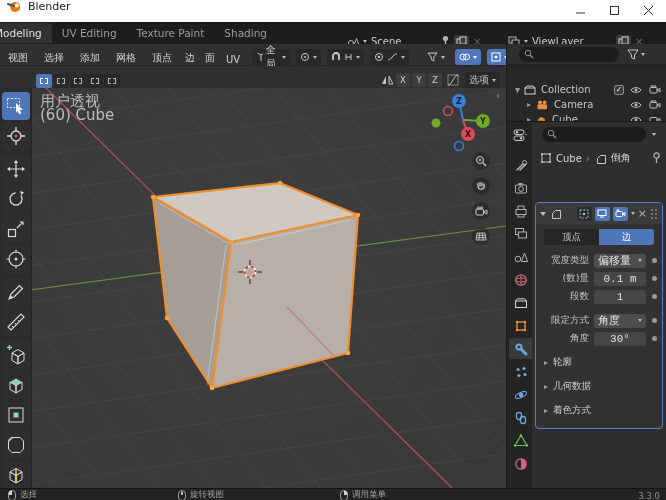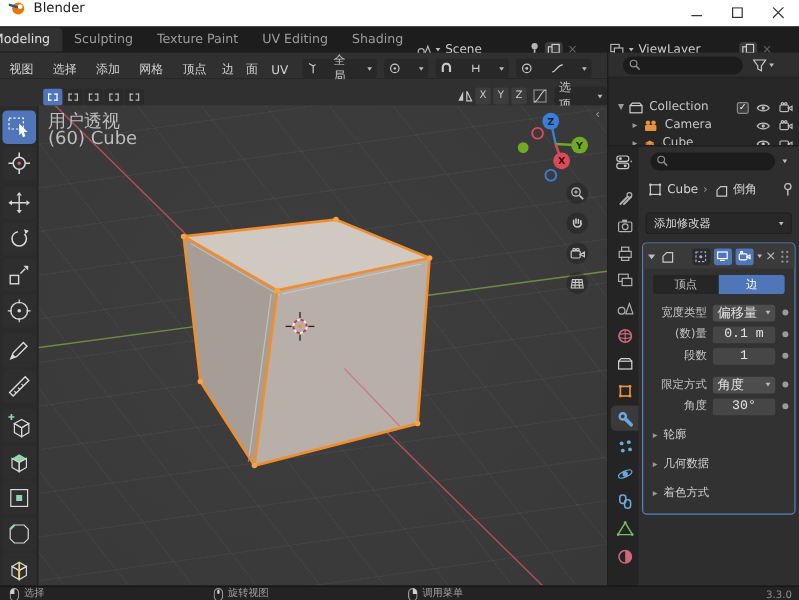--- a/index.html
+++ b/index.html
@@ -24,21 +24,21 @@
   .iconbtn{display:inline-flex;align-items:center;justify-content:center;}
   .copychip{background:#3a3a3a;border-radius:3px;padding:1px 2px;}
   
   .chev{width:0;height:0;border-left:3px solid transparent;border-right:3px solid transparent;border-top:4px solid #bbb;display:inline-block;}
   .chev.sm{border-left-width:2.5px;border-right-width:2.5px;border-top-width:3.5px;}
   
   .vhead{position:absolute;left:0;width:506px;height:22px;background:#303030;display:flex;align-items:flex-end;}
   .vhead1{top:44px;border-bottom:1px solid #262626;}
   .vhead2{top:66px;}
   .menu{padding:0 8px;color:#d2d2d2;font-size:10px;white-space:nowrap;}
-  .hgroup{display:flex;align-items:center;gap:15px;background:#282828;border-radius:3px;height:16px;padding:0 4px;margin-left:6px;}
+  .hgroup{display:flex;align-items:center;gap:3px;background:#282828;border-radius:3px;height:16px;padding:0 4px;margin-left:6px;}
   .hgroup.blue{background:#4f76b8;}
   .selmode{width:16px;height:14px;border-radius:2px;margin-right:1px;display:flex;align-items:center;justify-content:center;background:#2a2a2a;}
   .selmode.active{background:#4f76b8;}
   .selmode i{display:block;width:8px;height:6px;border:1px dashed #b5b5b5;}
   .selmode.active i{border-color:#fff;}
   .axisbtn{width:14px;height:14px;background:#3d3d3d;border-radius:2px;color:#ccc;font-size:8.5px;display:flex;align-items:center;justify-content:center;margin-left:2px;}
   
   .canvas{position:absolute;left:0;top:88px;width:506px;height:400px;overflow:hidden;
     background:
       repeating-linear-gradient(172deg, rgba(255,255,255,0.035) 0 1px, transparent 1px 36px),
@@ -119,23 +119,22 @@
             <path d="M0 0 L9 9 M9 0 L0 9" stroke="#333" stroke-width="1"></path>
           </svg>
         </div>
     </div>
   </div>
 
   <div class="topbar">
     <div class="tabs">
       <div class="inner">
         <span class="wtab active">Modeling</span>
-        <span class="wtab">Sculpting</span>
+        <span class="wtab">UV Editing</span>
         <span class="wtab">Texture Paint</span>
-        <span class="wtab">UV Editing</span>
         <span class="wtab">Shading</span>
 
       </div>
     </div>
     <div class="datablock" style="left:347px">
       <span class="iconbtn">
           <svg width="12" height="12">
             <circle cx="4" cy="8" r="2.5" fill="none" stroke="#b5b5b5"></circle>
             <path d="M7 10 L9.5 3.5 L12 10 Z" fill="none" stroke="#b5b5b5"></path>
           </svg>
@@ -686,25 +685,20 @@
             </svg>
           </span>
         <span>倒角</span>
         <span style="flex:1"></span>
         <span class="iconbtn" style="margin-right:6px">
             <svg width="9" height="12">
               <circle cx="4.5" cy="3.5" r="2.6" fill="none" stroke="#b5b5b5" stroke-width="1.2"></circle>
               <line x1="4.5" y1="6" x2="4.5" y2="11" stroke="#b5b5b5" stroke-width="1.3"></line>
             </svg>
           </span>
-      </div>
-      <div class="addmod">
-        <span>添加修改器</span>
-        <span style="flex:1"></span>
-        <span class="chev sm"></span>
       </div>
 
       <div class="panel">
         <div class="panel-head">
           <span class="chev"></span>
           <span class="iconbtn">
               <svg width="13" height="13">
                 <path d="M3.5 11.5 V6.5 L6.5 3.5 H11.5 V11.5 Z" fill="none" stroke="#c8c8c8"></path>
               </svg>
             </span>

